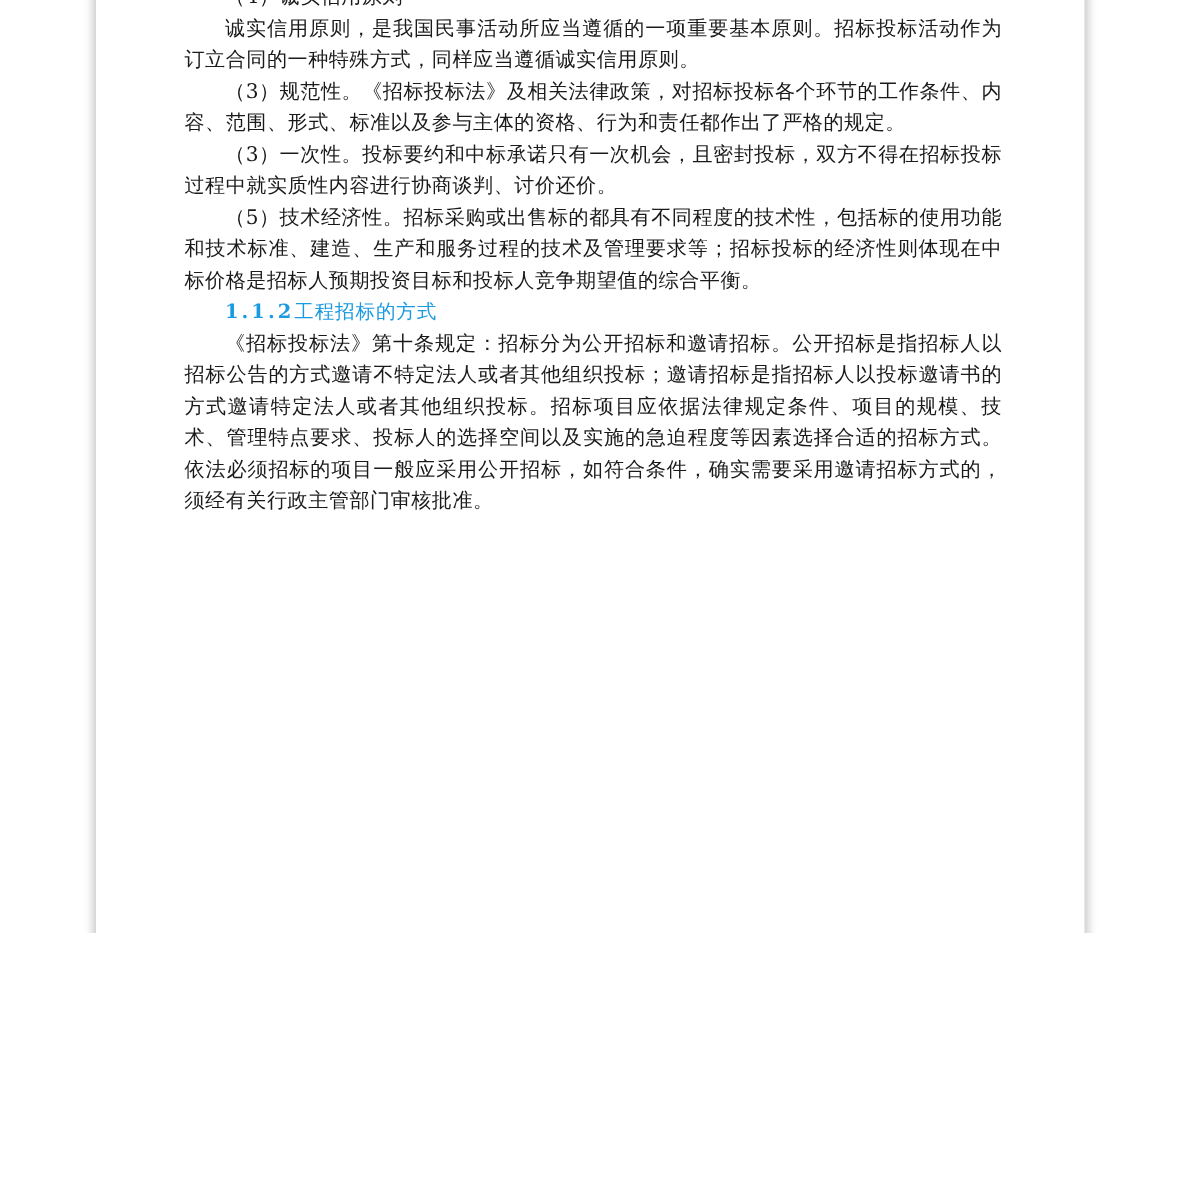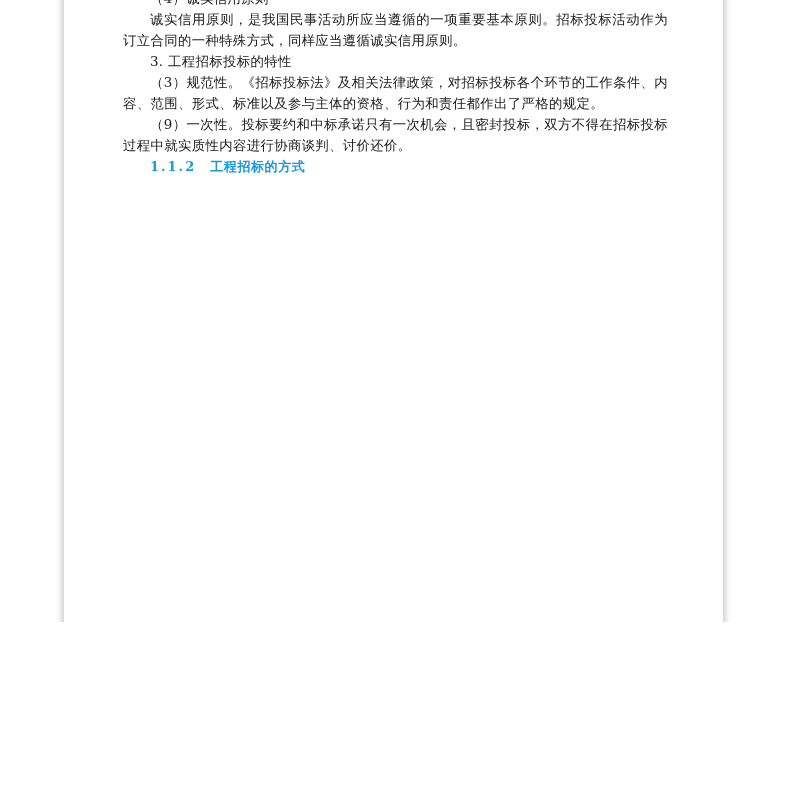--- a/index.html
+++ b/index.html
@@ -58,26 +58,25 @@
       margin: 0;
       padding-left: 27px;
       color: #1a9ae0;
       font-family: "DejaVu Sans", "Liberation Sans", sans-serif;
       font-weight: bold;
       font-size: 13px;
       letter-spacing: 0.6px;
     }
     .section-heading .num {
       display: inline-block;
-      margin-right: 14px;
       font-family: "DejaVu Serif", "Liberation Serif", serif;
       letter-spacing: 2px;
     }
     .section-heading .title {
-      font-weight: bold;
+      font-weight: normal;
       font-family: "DejaVu Sans", "Liberation Sans", sans-serif;
     }
     .page-number {
       position: absolute;
       left: 586px;
       top: 666px;
       font-style: italic;
       font-size: 13px;
       color: #1a1a1a;
     }
@@ -95,26 +94,27 @@
   </style>
 </head>
 <body>
 
 <div class="viewport">
 
   <div class="page page-1">
     <div class="content">
       <p class="heading-item">（4）诚实信用原则</p>
       <p class="para">诚实信用原则，是我国民事活动所应当遵循的一项重要基本原则。招标投标活动作为订立合同的一种特殊方式，同样应当遵循诚实信用原则。</p>
-      <p class="heading-item">3. 工程招标投标的特性</p>
       <p class="para">（3）规范性。《招标投标法》及相关法律政策，对招标投标各个环节的工作条件、内容、范围、形式、标准以及参与主体的资格、行为和责任都作出了严格的规定。</p>
-      <p class="para">（9）一次性。投标要约和中标承诺只有一次机会，且密封投标，双方不得在招标投标过程中就实质性内容进行协商谈判、讨价还价。</p>
+      <p class="para">（3）一次性。投标要约和中标承诺只有一次机会，且密封投标，双方不得在招标投标过程中就实质性内容进行协商谈判、讨价还价。</p>
+      <p class="para">（5）技术经济性。招标采购或出售标的都具有不同程度的技术性，包括标的使用功能和技术标准、建造、生产和服务过程的技术及管理要求等；招标投标的经济性则体现在中标价格是招标人预期投资目标和投标人竞争期望值的综合平衡。</p>
       <p class="section-heading">
         <span class="num">1.1.2</span><span class="title">工程招标的方式</span>
       </p>
+      <p class="para">《招标投标法》第十条规定：招标分为公开招标和邀请招标。公开招标是指招标人以招标公告的方式邀请不特定法人或者其他组织投标；邀请招标是指招标人以投标邀请书的方式邀请特定法人或者其他组织投标。招标项目应依据法律规定条件、项目的规模、技术、管理特点要求、投标人的选择空间以及实施的急迫程度等因素选择合适的招标方式。依法必须招标的项目一般应采用公开招标，如符合条件，确实需要采用邀请招标方式的，须经有关行政主管部门审核批准。</p>
     </div>
     <div class="page-number">3</div>
   </div>
 
   <div class="page page-2">
     <div class="content">
       <p class="subheading-2">4. 公开招标</p>
       <p class="para partial-line">公开招标，又称无限竞争性招标，是指由招标人通过报纸、电视、广播、电视等大众</p>
     </div>
   </div>

